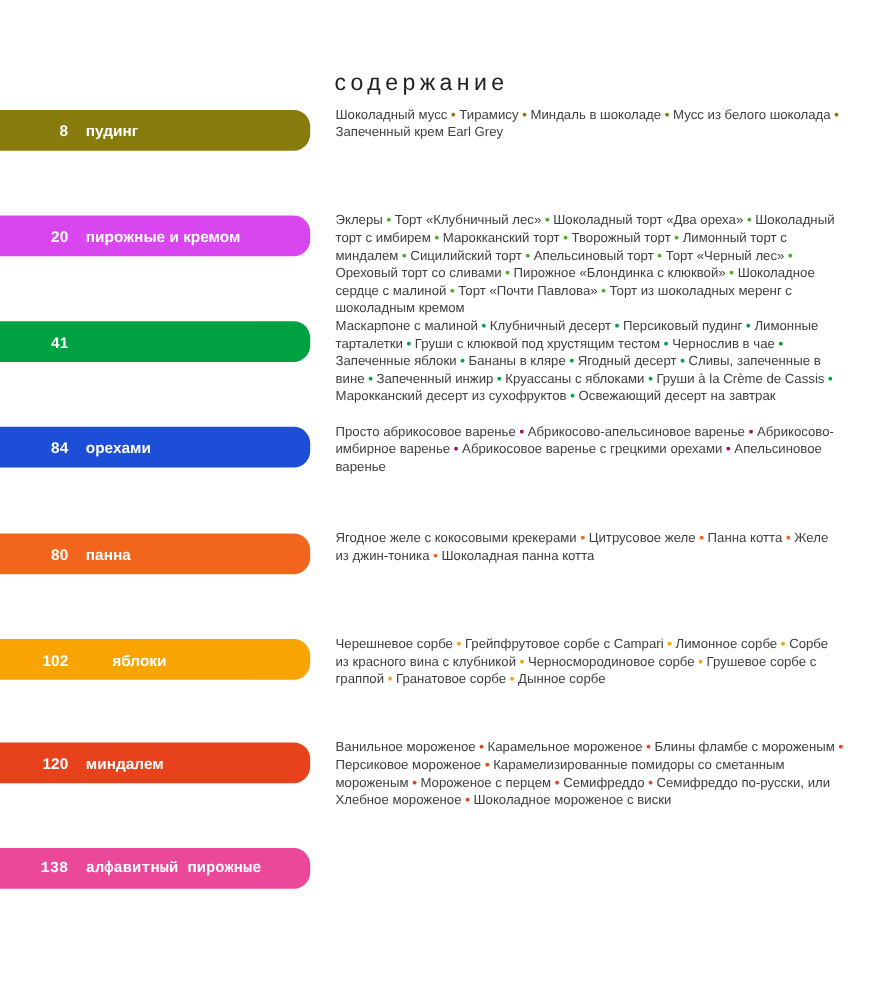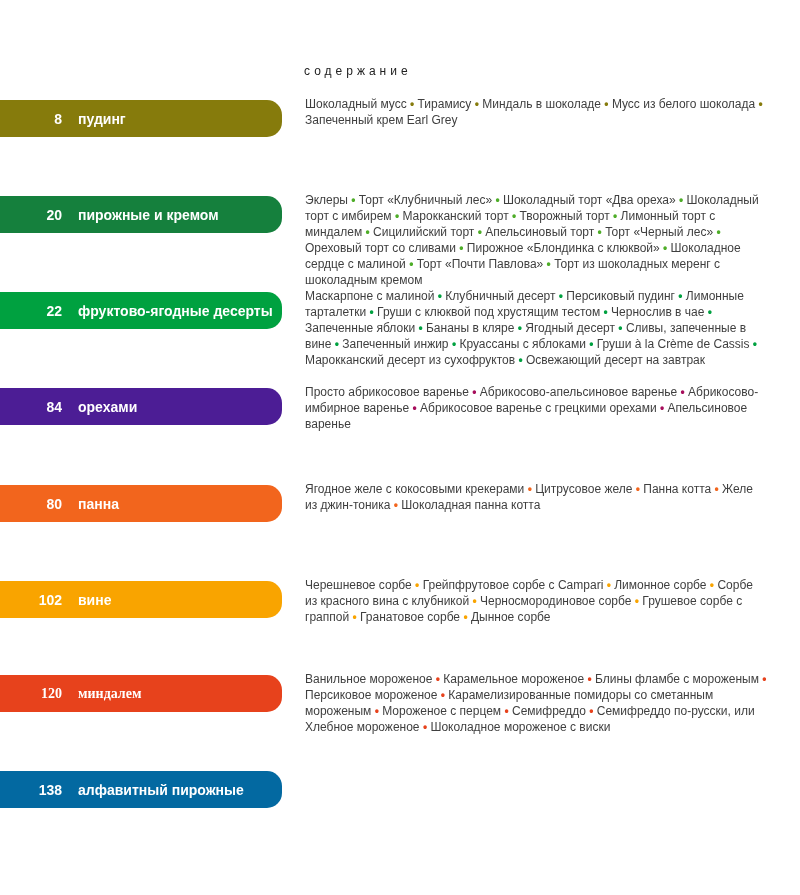--- a/index.html
+++ b/index.html
@@ -9,21 +9,21 @@
     background: #ffffff;
     font-family: "Liberation Sans", sans-serif;
     position: relative;
     overflow: hidden;
   }
   .page-title {
     position: absolute;
     left: 304px;
     top: 64px;
     margin: 0;
-    font-size: 12px;
+    font-size: 21px;
     font-weight: 500;
     letter-spacing: 4px;
     color: #222222;
   }
   .section { position: absolute; left: 0; width: 800px; }
   .bar {
     position: absolute;
     left: 0;
     top: 4px;
     width: 282px;
@@ -65,67 +65,66 @@
 <div id="sections">
   <div class="section" style="top: 96px;">
     <div class="bar" style="background: rgb(134, 123, 12);">
       <span class="num">8</span>
       <span class="label">пудинг</span>
     </div>
     <p class="desc"><span>Шоколадный мусс</span><span class="dot" style="color: rgb(134, 123, 12);">&nbsp;• </span><span>Тирамису</span><span class="dot" style="color: rgb(134, 123, 12);">&nbsp;• </span><span>Миндаль в шоколаде</span><span class="dot" style="color: rgb(134, 123, 12);">&nbsp;• </span><span>Мусс из белого шоколада</span><span class="dot" style="color: rgb(134, 123, 12);">&nbsp;• </span><span>Запеченный крем Earl Grey</span></p>
   </div>
 
   <div class="section" style="top: 192px;">
-    <div class="bar" style="background: #15803d;">
+    <div class="bar" style="background: #d946ef;">
       <span class="num">20</span>
       <span class="label">пирожные и кремом</span>
     </div>
     <p class="desc"><span>Эклеры</span><span class="dot" style="color: rgb(78, 173, 40);">&nbsp;• </span><span>Торт «Клубничный лес»</span><span class="dot" style="color: rgb(78, 173, 40);">&nbsp;• </span><span>Шоколадный торт «Два ореха»</span><span class="dot" style="color: rgb(78, 173, 40);">&nbsp;• </span><span>Шоколадный торт с имбирем</span><span class="dot" style="color: rgb(78, 173, 40);">&nbsp;• </span><span>Марокканский торт</span><span class="dot" style="color: rgb(78, 173, 40);">&nbsp;• </span><span>Творожный торт</span><span class="dot" style="color: rgb(78, 173, 40);">&nbsp;• </span><span>Лимонный торт с миндалем</span><span class="dot" style="color: rgb(78, 173, 40);">&nbsp;• </span><span>Сицилийский торт</span><span class="dot" style="color: rgb(78, 173, 40);">&nbsp;• </span><span>Апельсиновый торт</span><span class="dot" style="color: rgb(78, 173, 40);">&nbsp;• </span><span>Торт «Черный лес»</span><span class="dot" style="color: rgb(78, 173, 40);">&nbsp;• </span><span>Ореховый торт со сливами</span><span class="dot" style="color: rgb(78, 173, 40);">&nbsp;• </span><span>Пирожное «Блондинка с клюквой»</span><span class="dot" style="color: rgb(78, 173, 40);">&nbsp;• </span><span>Шоколадное сердце с малиной</span><span class="dot" style="color: rgb(78, 173, 40);">&nbsp;• </span><span>Торт «Почти Павлова»</span><span class="dot" style="color: rgb(78, 173, 40);">&nbsp;• </span><span>Торт из шоколадных меренг с шоколадным кремом</span></p>
   </div>
 
   <div class="section" style="top: 288px;">
     <div class="bar" style="background: rgb(0, 161, 64);">
-      <span class="num">22</span>
-      <span class="label">фруктово-ягодные десерты</span>
+      <span class="num">41</span>
     </div>
     <p class="desc"><span>Маскарпоне с малиной</span><span class="dot" style="color: rgb(0, 161, 64);">&nbsp;• </span><span>Клубничный десерт</span><span class="dot" style="color: rgb(0, 161, 64);">&nbsp;• </span><span>Персиковый пудинг</span><span class="dot" style="color: rgb(0, 161, 64);">&nbsp;• </span><span>Лимонные тарталетки</span><span class="dot" style="color: rgb(0, 161, 64);">&nbsp;• </span><span>Груши с клюквой под хрустящим тестом</span><span class="dot" style="color: rgb(0, 161, 64);">&nbsp;• </span><span>Чернослив в чае</span><span class="dot" style="color: rgb(0, 161, 64);">&nbsp;• </span><span>Запеченные яблоки</span><span class="dot" style="color: rgb(0, 161, 64);">&nbsp;• </span><span>Бананы в кляре</span><span class="dot" style="color: rgb(0, 161, 64);">&nbsp;• </span><span>Ягодный десерт</span><span class="dot" style="color: rgb(0, 161, 64);">&nbsp;• </span><span>Сливы, запеченные в вине</span><span class="dot" style="color: rgb(0, 161, 64);">&nbsp;• </span><span>Запеченный инжир</span><span class="dot" style="color: rgb(0, 161, 64);">&nbsp;• </span><span>Круассаны с яблоками</span><span class="dot" style="color: rgb(0, 161, 64);">&nbsp;• </span><span>Груши à la Crème de Cassis</span><span class="dot" style="color: rgb(0, 161, 64);">&nbsp;• </span><span>Марокканский десерт из сухофруктов</span><span class="dot" style="color: rgb(0, 161, 64);">&nbsp;• </span><span>Освежающий десерт на завтрак</span></p>
   </div>
 
   <div class="section" style="top: 384px;">
-    <div class="bar" style="background: #4c1d95;">
+    <div class="bar" style="background: #1d4ed8;">
       <span class="num">84</span>
       <span class="label">орехами</span>
     </div>
     <p class="desc"><span>Просто абрикосовое варенье</span><span class="dot" style="color: rgb(166, 13, 91);">&nbsp;• </span><span>Абрикосово-апельсиновое варенье</span><span class="dot" style="color: rgb(166, 13, 91);">&nbsp;• </span><span>Абрикосово-имбирное варенье</span><span class="dot" style="color: rgb(166, 13, 91);">&nbsp;• </span><span>Абрикосовое варенье с грецкими орехами</span><span class="dot" style="color: rgb(166, 13, 91);">&nbsp;• </span><span>Апельсиновое варенье</span></p>
   </div>
 
   <div class="section" style="top: 481px;">
     <div class="bar" style="background: rgb(242, 101, 29);">
       <span class="num">80</span>
       <span class="label">панна</span>
     </div>
     <p class="desc"><span>Ягодное желе с кокосовыми крекерами</span><span class="dot" style="color: rgb(242, 101, 29);">&nbsp;• </span><span>Цитрусовое желе</span><span class="dot" style="color: rgb(242, 101, 29);">&nbsp;• </span><span>Панна котта</span><span class="dot" style="color: rgb(242, 101, 29);">&nbsp;• </span><span>Желе из джин-тоника</span><span class="dot" style="color: rgb(242, 101, 29);">&nbsp;• </span><span>Шоколадная панна котта</span></p>
   </div>
 
   <div class="section" style="top: 577px;">
-    <div class="bar" style="background: rgb(249, 164, 0);">
+    <div class="bar" style="background: rgb(249, 164, 0); gap: 24px;">
       <span class="num">102</span>
-      <span class="label">вине</span>
+      <span class="label">яблоки</span>
     </div>
     <p class="desc"><span>Черешневое сорбе</span><span class="dot" style="color: rgb(249, 164, 0);">&nbsp;• </span><span>Грейпфрутовое сорбе с Campari</span><span class="dot" style="color: rgb(249, 164, 0);">&nbsp;• </span><span>Лимонное сорбе</span><span class="dot" style="color: rgb(249, 164, 0);">&nbsp;• </span><span>Сорбе из красного вина с клубникой</span><span class="dot" style="color: rgb(249, 164, 0);">&nbsp;• </span><span>Черносмородиновое сорбе</span><span class="dot" style="color: rgb(249, 164, 0);">&nbsp;• </span><span>Грушевое сорбе с граппой</span><span class="dot" style="color: rgb(249, 164, 0);">&nbsp;• </span><span>Гранатовое сорбе</span><span class="dot" style="color: rgb(249, 164, 0);">&nbsp;• </span><span>Дынное сорбе</span></p>
   </div>
 
   <div class="section" style="top: 671px;">
-    <div class="bar" style="background: rgb(231, 66, 28); font-family: Liberation Serif, serif;">
+    <div class="bar" style="background: rgb(231, 66, 28);">
       <span class="num">120</span>
       <span class="label">миндалем</span>
     </div>
     <p class="desc"><span>Ванильное мороженое</span><span class="dot" style="color: rgb(231, 66, 28);">&nbsp;• </span><span>Карамельное мороженое</span><span class="dot" style="color: rgb(231, 66, 28);">&nbsp;• </span><span>Блины фламбе с мороженым</span><span class="dot" style="color: rgb(231, 66, 28);">&nbsp;• </span><span>Персиковое мороженое</span><span class="dot" style="color: rgb(231, 66, 28);">&nbsp;• </span><span>Карамелизированные помидоры со сметанным мороженым</span><span class="dot" style="color: rgb(231, 66, 28);">&nbsp;• </span><span>Мороженое с перцем</span><span class="dot" style="color: rgb(231, 66, 28);">&nbsp;• </span><span>Семифреддо</span><span class="dot" style="color: rgb(231, 66, 28);">&nbsp;• </span><span>Семифреддо по-русски, или Хлебное мороженое</span><span class="dot" style="color: rgb(231, 66, 28);">&nbsp;• </span><span>Шоколадное мороженое с виски</span></p>
   </div>
 
   <div class="section" style="top: 767px;">
-    <div class="bar" style="background: #0369a1;">
+    <div class="bar" style="background: #ec4899; font-family: Liberation Mono, monospace;">
       <span class="num">138</span>
       <span class="label">алфавитный пирожные</span>
     </div>
 
   </div>
 </div>
 
 </body></html>

